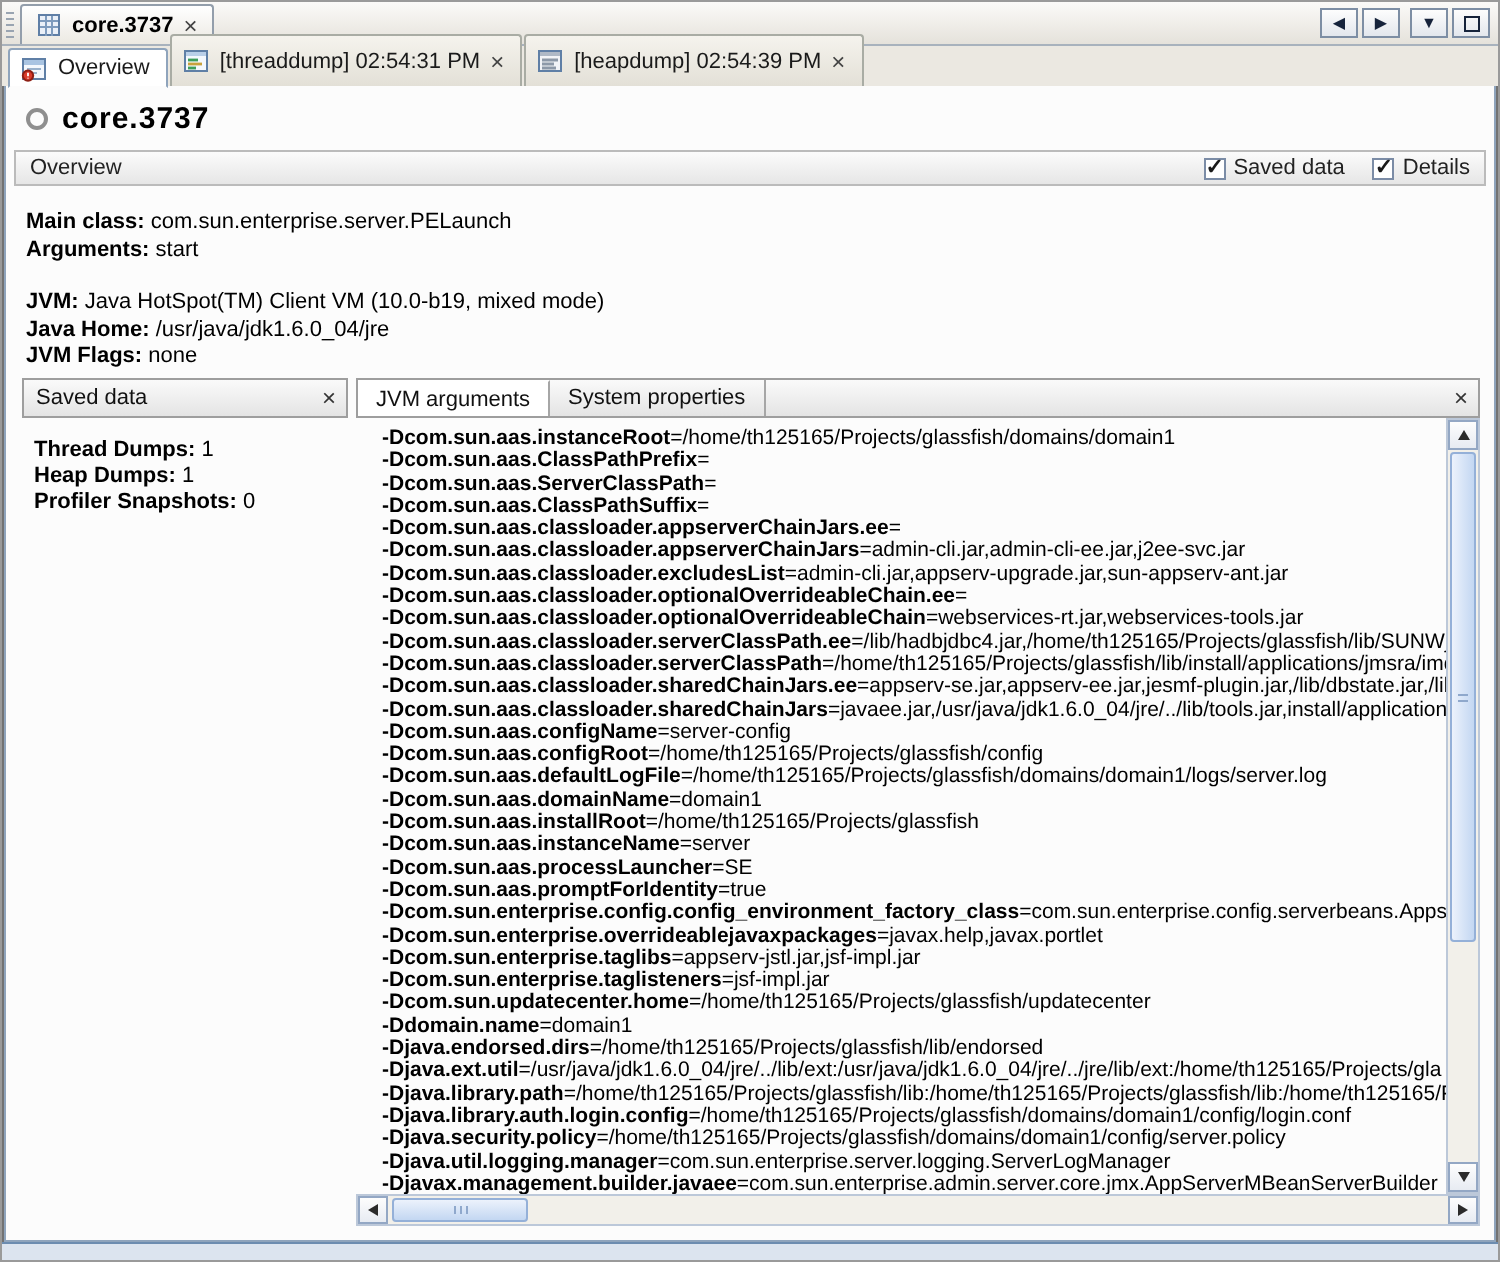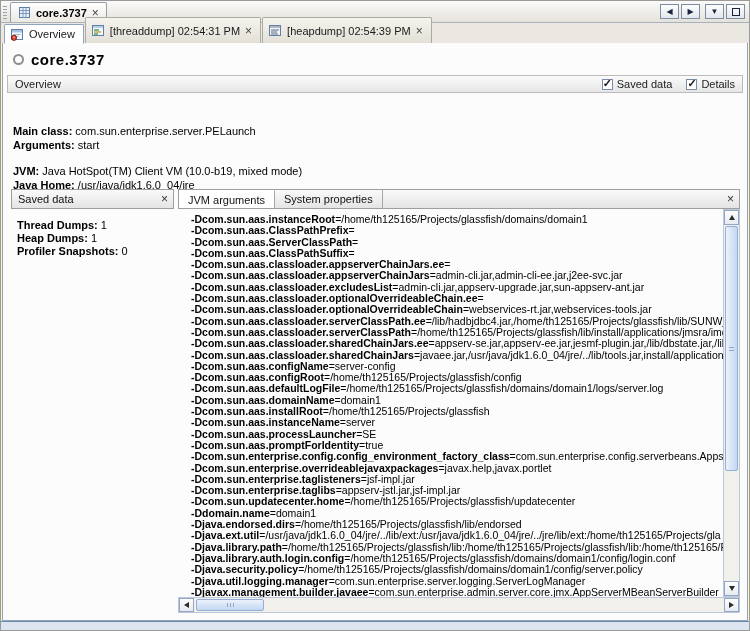--- a/index.html
+++ b/index.html
@@ -1,18 +1,18 @@
 <!DOCTYPE html>
 <html><head>
 <meta charset="utf-8">
 <style>
   * { margin:0; padding:0; box-sizing:border-box; }
   html,body { background:#fff; }
   body { width:750px; height:631px; font-family:"Liberation Sans",sans-serif; font-size:11px; color:#000; }
-  .app { position:relative; width:750px; height:631px; background:#fef9c3; border:1px solid #9A9A9A; overflow:hidden; }
+  .app { position:relative; width:750px; height:631px; background:#737373; border:1px solid #9A9A9A; overflow:hidden; }
 
   
   .doc-tab-bar { position:relative; height:22px; background:linear-gradient(#FBFAF8,#E5E2DB); border-bottom:1px solid #A8B2BD; display:flex; align-items:flex-end; padding-left:9px; }
   .bar-grip { position:absolute; left:2px; top:5px; width:4px; height:13px;
     background:repeating-linear-gradient(to bottom,#99A4B1 0 1px,transparent 1px 3px); }
   .doc-tab { height:20px; display:flex; align-items:center; gap:5px; padding:0 7px; background:linear-gradient(#FFFFFF,#ECE9E2); border:1px solid #939EAB; border-bottom:none; border-radius:2px 2px 0 0; font-weight:bold; }
   .close-x { font-size:12px; line-height:10px; color:#444; cursor:default; font-weight:normal; }
   .win-buttons { position:absolute; right:4px; top:3px; display:flex; gap:2px; }
   .win-btn { width:19px; height:15px; border:1px solid #7D8EA4; background:linear-gradient(#FDFDFD,#E3E7ED); display:flex; align-items:center; justify-content:center; font-size:8px; color:#16233B; padding:0; }
   .win-btn.pair-l { margin-right:0; }
@@ -32,21 +32,21 @@
   .heading { display:flex; align-items:center; gap:7px; padding:8px 0 0 10px; }
   .spinner-icon { width:11px; height:11px; border:2px solid #8F8F8F; border-radius:50%; }
   .heading-title { font-size:15px; font-weight:bold; letter-spacing:0.5px; }
 
   .section-bar { margin:7px 4px 0 4px; height:18px; background:linear-gradient(#FBFBFB,#E6E6E6); border:1px solid #BBBBBB; display:flex; align-items:center; padding:0 7px; color:#222; }
   .section-right { margin-left:auto; display:flex; gap:14px; align-items:center; }
   .cb-group { display:flex; align-items:center; gap:4px; }
   .checkbox { width:11px; height:11px; border:1px solid #7B8CA6; background:#FFF; position:relative; }
   .checkbox.checked::after { content:"\2713"; position:absolute; left:0px; top:-3px; font-size:11px; font-weight:bold; color:#1A1A1A; }
 
-  .info-block { padding:12px 16px 0 10px; line-height:13.5px;margin-top:20px; }
+  .info-block { padding:12px 16px 0 10px; line-height:13.5px; }
   .info-group + .info-group { margin-top:13px; }
   .info-line b { font-weight:bold; }
 
   
   .saved-panel { position:absolute; left:8px; top:146px; width:163px; bottom:7px; }
   .details-panel { position:absolute; left:175px; right:7px; top:146px; bottom:7px; }
   .panel-header { height:20px; border:1px solid #9E9E9E; background:linear-gradient(#FAFAFA,#E4E4E4); display:flex; align-items:center; }
   .panel-title { padding-left:6px; color:#111; }
   .panel-close { margin-left:auto; padding:0 5px; font-size:12px; color:#333; }
   .saved-body { padding:10px 0 0 6px; line-height:13px; }
@@ -204,22 +204,22 @@
           <div class="arg-line"><span class="arg-name">-Dcom.sun.aas.configName</span><span class="arg-value">=server-config</span></div>
           <div class="arg-line"><span class="arg-name">-Dcom.sun.aas.configRoot</span><span class="arg-value">=/home/th125165/Projects/glassfish/config</span></div>
           <div class="arg-line"><span class="arg-name">-Dcom.sun.aas.defaultLogFile</span><span class="arg-value">=/home/th125165/Projects/glassfish/domains/domain1/logs/server.log</span></div>
           <div class="arg-line"><span class="arg-name">-Dcom.sun.aas.domainName</span><span class="arg-value">=domain1</span></div>
           <div class="arg-line"><span class="arg-name">-Dcom.sun.aas.installRoot</span><span class="arg-value">=/home/th125165/Projects/glassfish</span></div>
           <div class="arg-line"><span class="arg-name">-Dcom.sun.aas.instanceName</span><span class="arg-value">=server</span></div>
           <div class="arg-line"><span class="arg-name">-Dcom.sun.aas.processLauncher</span><span class="arg-value">=SE</span></div>
           <div class="arg-line"><span class="arg-name">-Dcom.sun.aas.promptForIdentity</span><span class="arg-value">=true</span></div>
           <div class="arg-line"><span class="arg-name">-Dcom.sun.enterprise.config.config_environment_factory_class</span><span class="arg-value">=com.sun.enterprise.config.serverbeans.AppserverConfigE</span></div>
           <div class="arg-line"><span class="arg-name">-Dcom.sun.enterprise.overrideablejavaxpackages</span><span class="arg-value">=javax.help,javax.portlet</span></div>
+          <div class="arg-line"><span class="arg-name">-Dcom.sun.enterprise.taglibs</span><span class="arg-value">=appserv-jstl.jar,jsf-impl.jar</span></div>
           <div class="arg-line"><span class="arg-name">-Dcom.sun.enterprise.taglisteners</span><span class="arg-value">=jsf-impl.jar</span></div>
-          <div class="arg-line"><span class="arg-name">-Dcom.sun.enterprise.taglibs</span><span class="arg-value">=appserv-jstl.jar,jsf-impl.jar</span></div>
           <div class="arg-line"><span class="arg-name">-Dcom.sun.updatecenter.home</span><span class="arg-value">=/home/th125165/Projects/glassfish/updatecenter</span></div>
           <div class="arg-line"><span class="arg-name">-Ddomain.name</span><span class="arg-value">=domain1</span></div>
           <div class="arg-line"><span class="arg-name">-Djava.endorsed.dirs</span><span class="arg-value">=/home/th125165/Projects/glassfish/lib/endorsed</span></div>
           <div class="arg-line"><span class="arg-name">-Djava.ext.util</span><span class="arg-value">=/usr/java/jdk1.6.0_04/jre/../lib/ext:/usr/java/jdk1.6.0_04/jre/../jre/lib/ext:/home/th125165/Projects/gla</span></div>
           <div class="arg-line"><span class="arg-name">-Djava.library.path</span><span class="arg-value">=/home/th125165/Projects/glassfish/lib:/home/th125165/Projects/glassfish/lib:/home/th125165/Pro</span></div>
           <div class="arg-line"><span class="arg-name">-Djava.library.auth.login.config</span><span class="arg-value">=/home/th125165/Projects/glassfish/domains/domain1/config/login.conf</span></div>
           <div class="arg-line"><span class="arg-name">-Djava.security.policy</span><span class="arg-value">=/home/th125165/Projects/glassfish/domains/domain1/config/server.policy</span></div>
           <div class="arg-line"><span class="arg-name">-Djava.util.logging.manager</span><span class="arg-value">=com.sun.enterprise.server.logging.ServerLogManager</span></div>
           <div class="arg-line"><span class="arg-name">-Djavax.management.builder.javaee</span><span class="arg-value">=com.sun.enterprise.admin.server.core.jmx.AppServerMBeanServerBuilder</span></div>
         </div>

